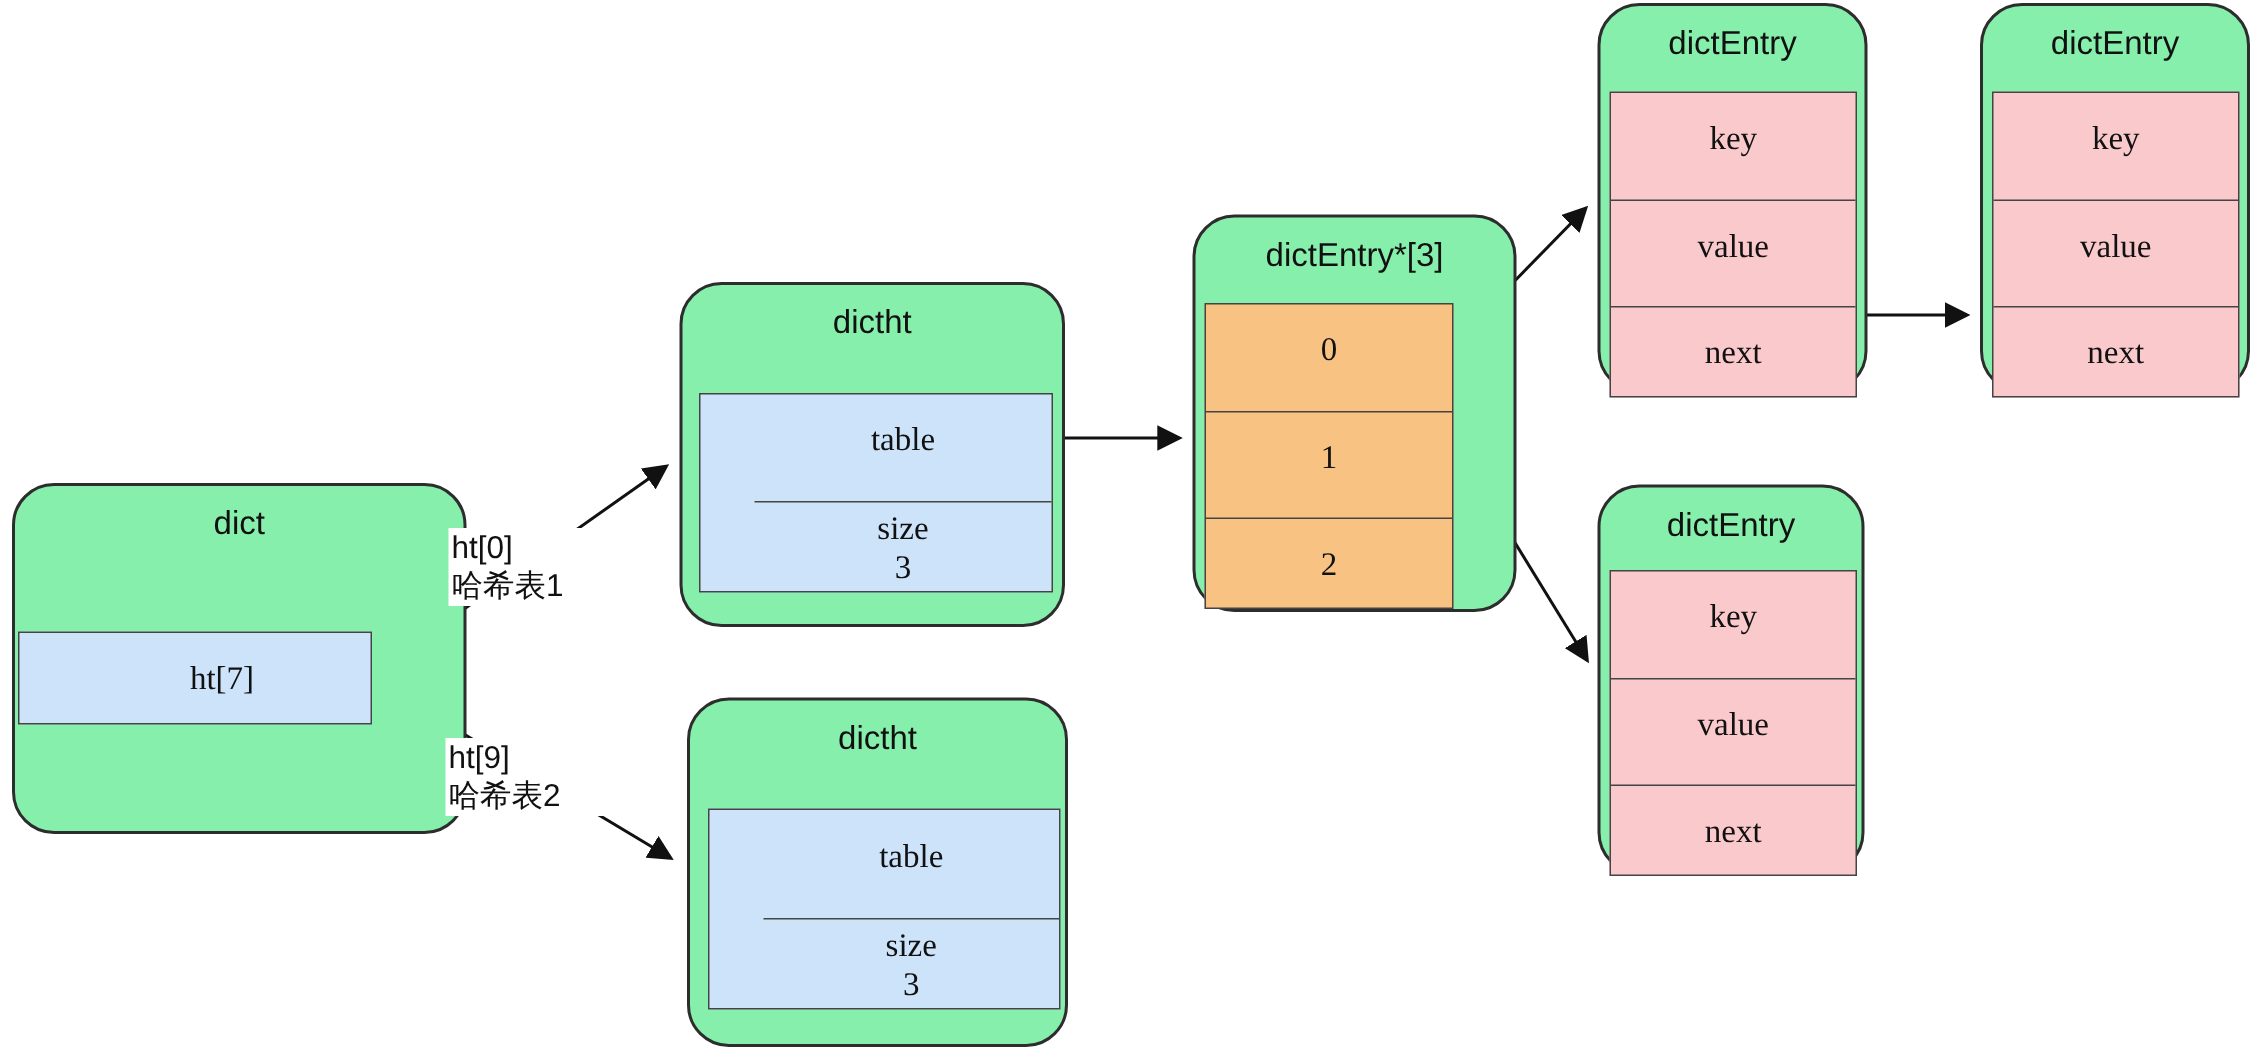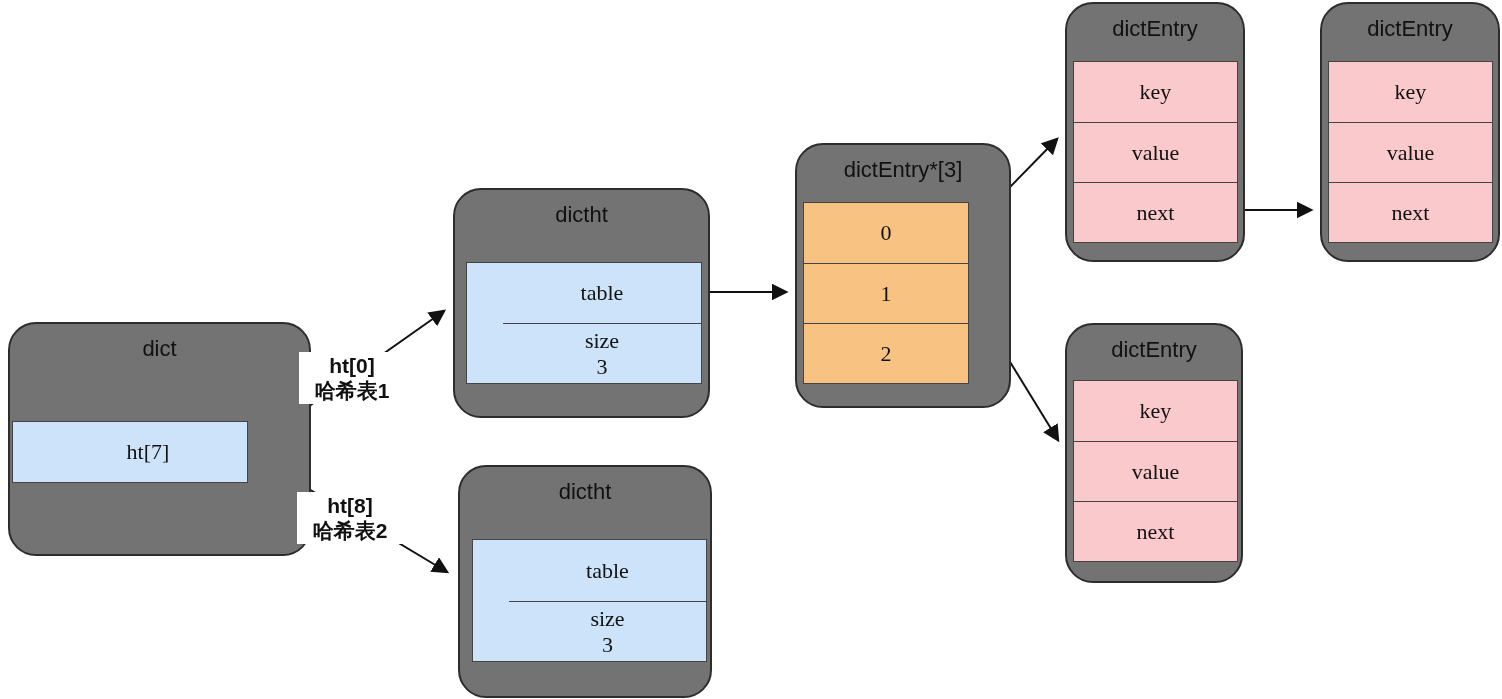--- a/index.html
+++ b/index.html
@@ -17,21 +17,21 @@
   }
   .edges-layer {
     position: absolute;
     left: 0; top: 0;
     width: 1502px;
     height: 699px;
     pointer-events: none;
   }
   .node {
     position: absolute;
-    background: #737373;
+    background: #86efac;
     border: 2px solid #2d2d2d;
     border-radius: 28px;
   }
   .node-title {
     position: absolute;
     top: 12px;
     left: 0; right: 0;
     text-align: center;
     font-size: 22px;
     color: #111111;
@@ -44,35 +44,33 @@
   .row {
     display: flex;
     flex-direction: column;
     align-items: center;
     justify-content: center;
     font-size: 22px;
     line-height: 26px;
     color: #111111;
     font-family: Liberation Serif, serif;
   }
-  .row + .row { border-top: 1.5px solid #444444; }
+  .row + .row { border-top: 1.5px solid #444444; margin-top: 11px; }
   .blue   { background: #cde3fa; padding-left: 36px; }
   .orange { background: #f8c283; }
   .pink   { background: #f9c9cc; }
   .h60 { height: 60px; }
   .h61 { height: 61px; }
   .edge-label {
     position: absolute;
     background: #ffffff;
-    text-align: center;
     font-size: 21px;
     line-height: 25px;
     padding: 1px 2px;
     white-space: nowrap;
-    font-weight: bold;
   }
 </style>
 </head>
 <body>
 
 <div class="canvas">
 
   <svg class="edges-layer" viewBox="0 0 1502 699" xmlns="http://www.w3.org/2000/svg">
     <defs>
       <marker id="arrow" viewBox="0 0 10 10" refX="8.5" refY="5" markerWidth="8.5" markerHeight="8.5" orient="auto-start-reverse">
@@ -92,21 +90,21 @@
     <div class="stack blue" style="left:2px; top:97px; width:236px;">
       <div class="row h60">ht[7]</div>
     </div>
   </div>
 
   <div class="edge-label" style="left:299px; top:352px; width:106px;">
     <div>ht[0]</div>
     <div>哈希表1</div>
   </div>
   <div class="edge-label" style="left:297px; top:492px; width:106px;">
-    <div>ht[8]</div>
+    <div>ht[9]</div>
     <div>哈希表2</div>
   </div>
 
   <div class="node" style="left:453px; top:188px; width:257px; height:230px;">
     <div class="node-title">dictht</div>
     <div class="stack blue" style="left:11px; top:72px; width:236px;">
       <div class="row h60">table</div>
       <div class="row h60">
         <div>size</div>
         <div>3</div>

